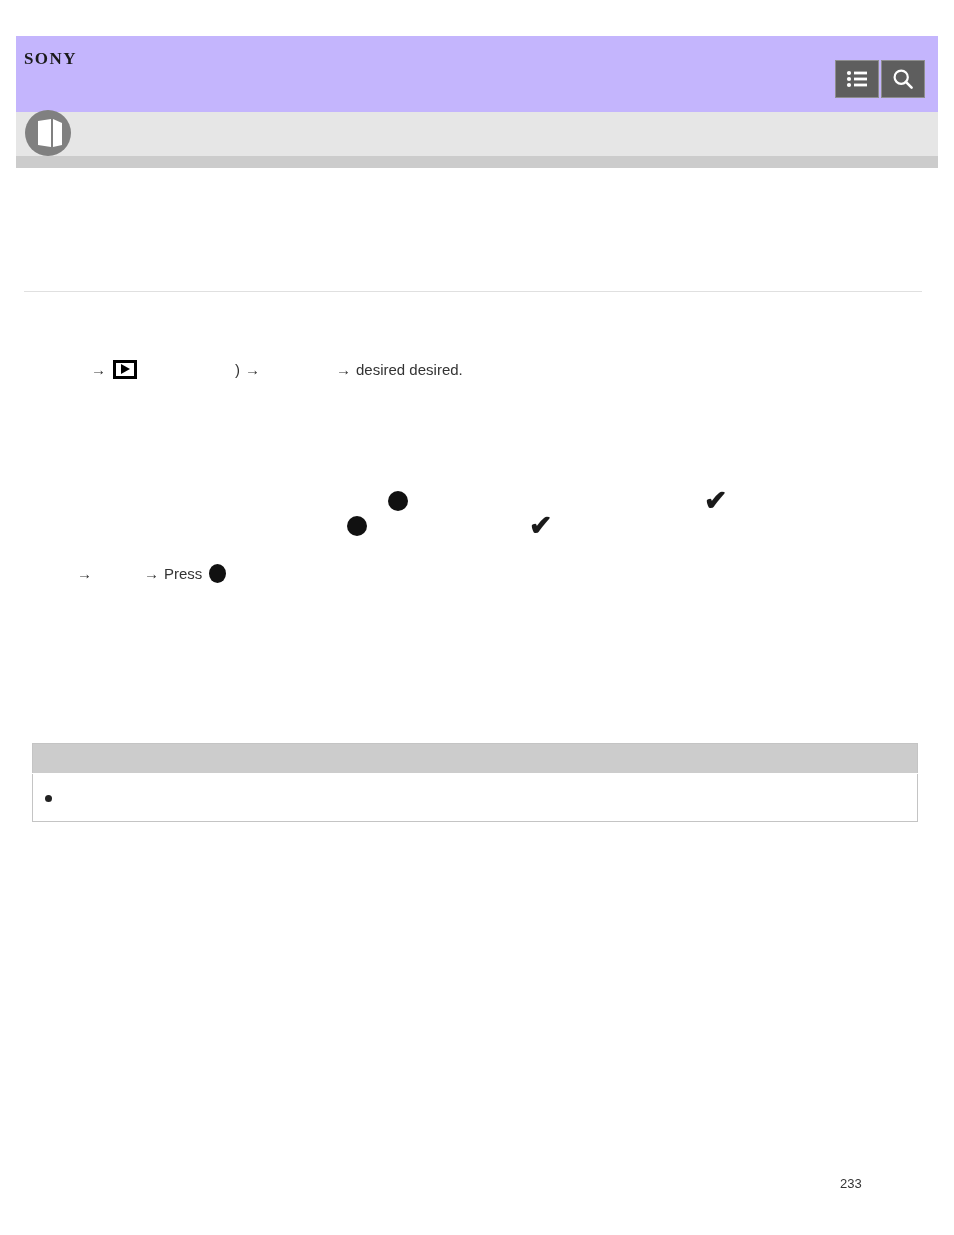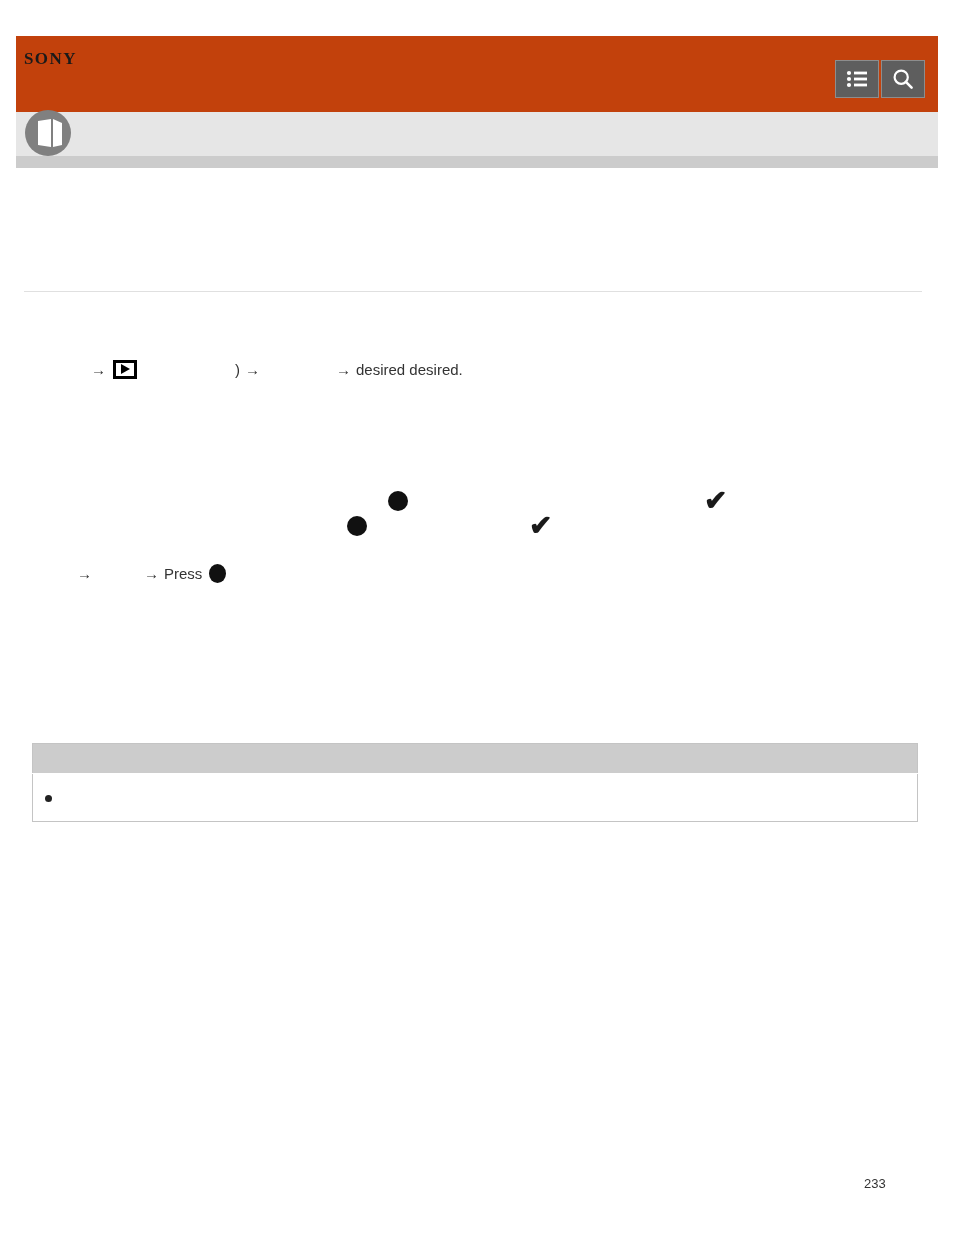--- a/index.html
+++ b/index.html
@@ -16,21 +16,21 @@
     overflow: hidden;
   }
 
   
   .site-header {
     position: absolute;
     left: 16px;
     top: 36px;
     width: 922px;
     height: 76px;
-    background: #c2410c;
+    background: #c4b5fd;
   }
   .sony-logo {
     position: absolute;
     left: 8px;
     top: 13px;
     font-family: "Liberation Serif", serif;
     font-weight: bold;
     font-size: 17px;
     letter-spacing: 1.4px;
     color: #1a1a1a;
@@ -257,21 +257,21 @@
     height: 7px;
     border-radius: 50%;
     background: #222222;
     margin-right: 8px;
     vertical-align: middle;
   }
 
   
   .page-number {
     position: absolute;
-    left: 864px;
+    left: 840px;
     top: 1176px;
     font-size: 13px;
     color: #333333;
   }
 </style>
 </head>
 <body>
 
 <div class="site-header">
   <div class="sony-logo">SONY</div>

